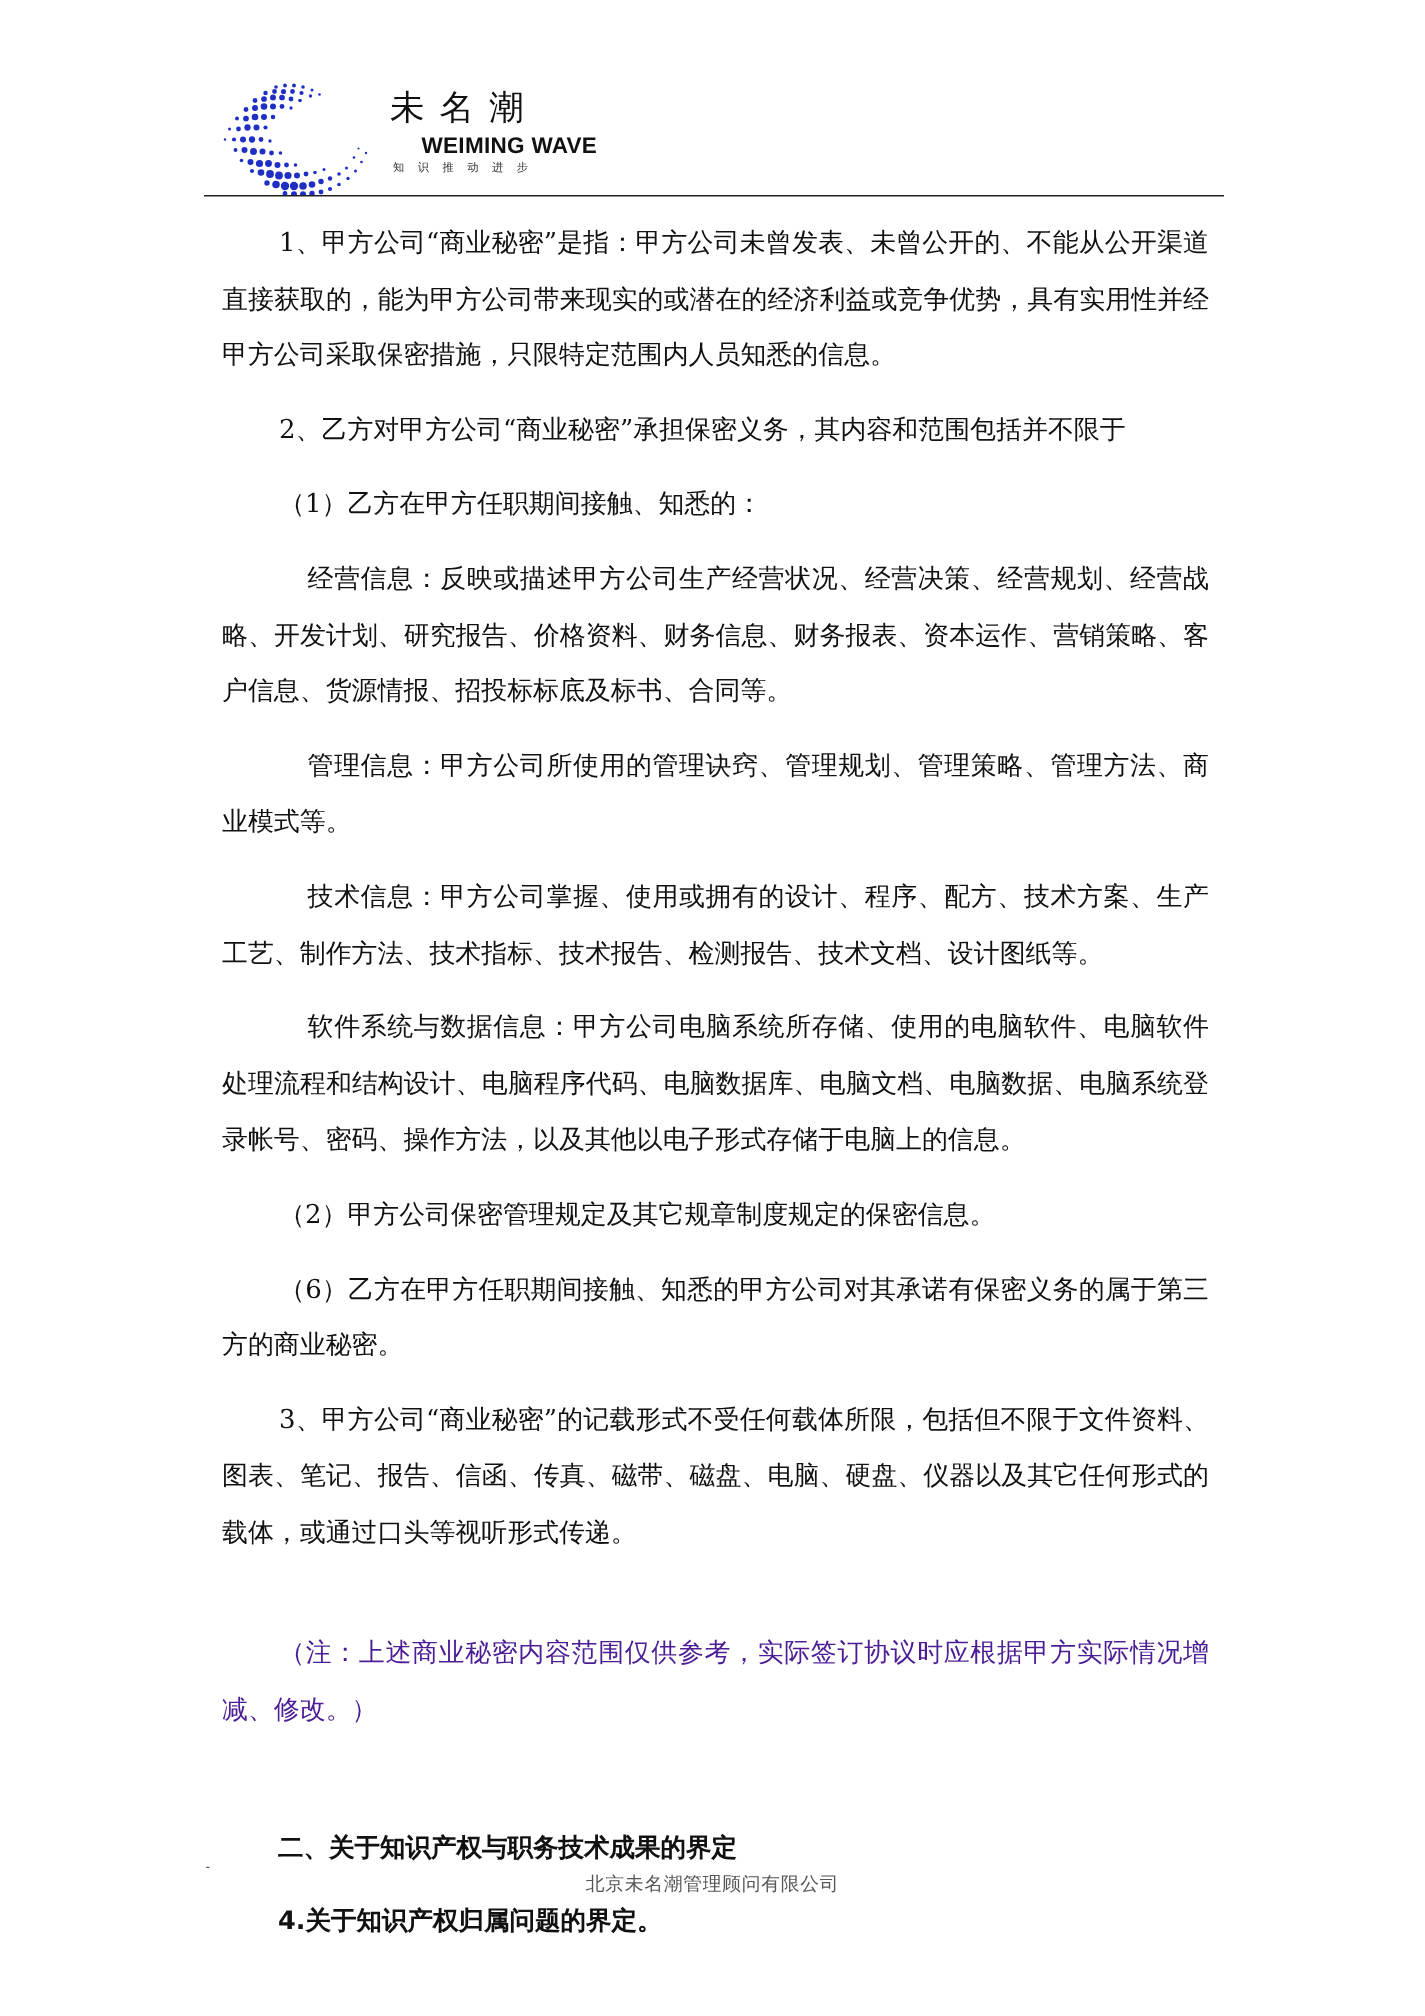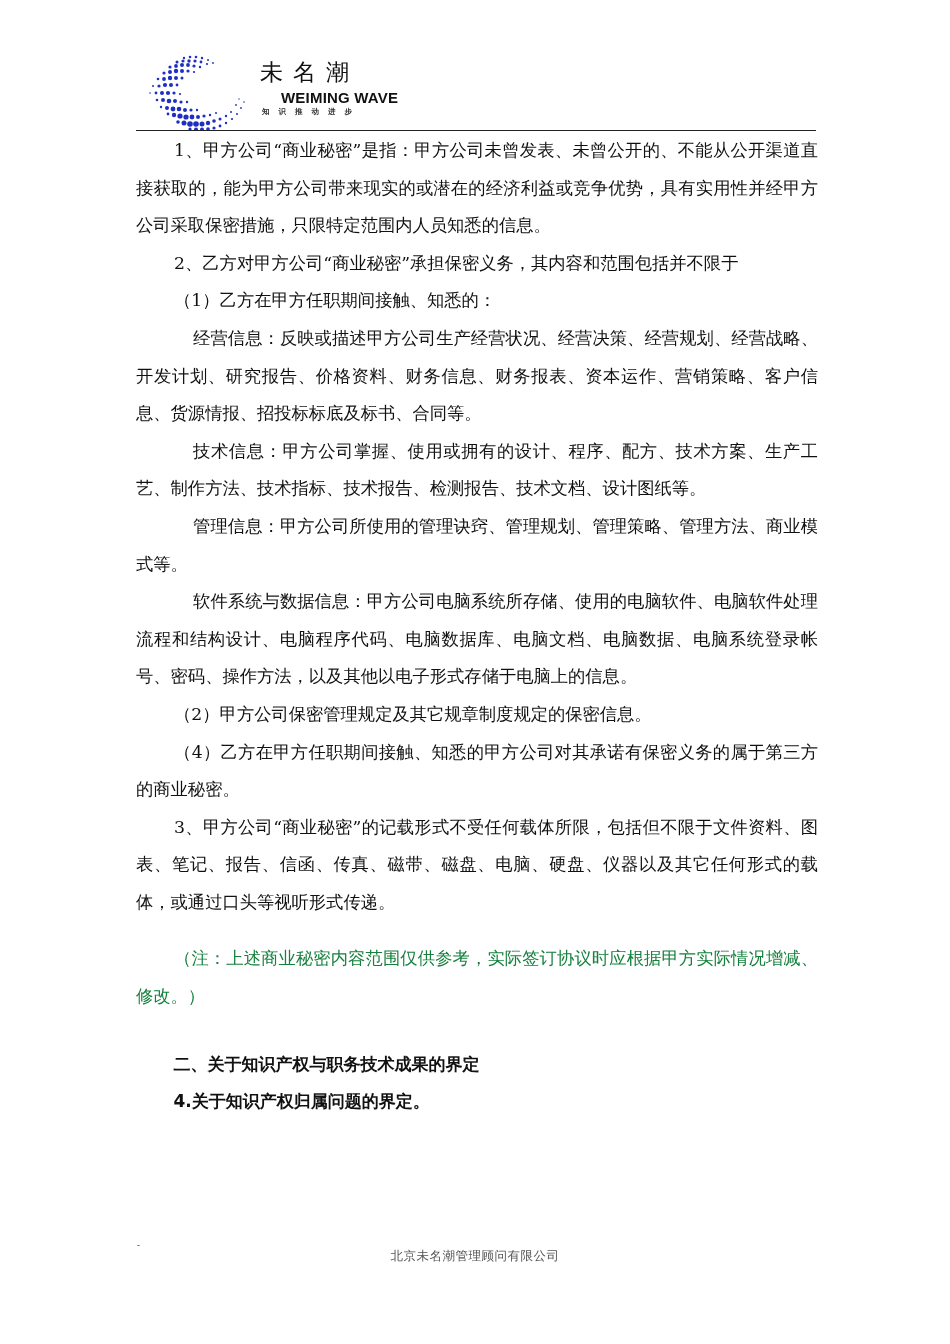--- a/index.html
+++ b/index.html
@@ -9,32 +9,32 @@
 
     
     .header { position: absolute; left: 136px; top: 44px; width: 680px; height: 88px; }
     .logo-mark { position: absolute; left: 8px; top: 6px; width: 118px; height: 80px; }
     .logo-text { position: absolute; left: 124px; top: 14px; }
     .logo-cn { font-family: "DejaVu Sans", "Liberation Sans", sans-serif; font-size: 23px;
                letter-spacing: 10px; color: #111; line-height: 28px; font-weight: 500; }
     .logo-en { font-family: "Liberation Sans", "DejaVu Sans", sans-serif; font-size: 15px;
                font-weight: bold; color: #111; letter-spacing: 0.2px; line-height: 18px; margin-top: 3px; margin-left: 21px; }
     .logo-slogan { font-family: "DejaVu Sans", sans-serif; font-size: 7.5px; color: #333;
-                   letter-spacing: 9px; line-height: 10px; margin-left: 2px; font-weight: bold; }
+                   letter-spacing: 9px; line-height: 10px; margin-left: 2px; }
     .header-rule { position: absolute; left: 136px; top: 130px; width: 680px; height: 0;
                    border-top: 1.6px solid #222; }
 
     
     .content { position: absolute; left: 136px; top: 132px; width: 682px; }
-    .p { font-size: 17.3px; line-height: 37.6px; margin: 0; text-align: justify;
+    .p { font-size: 17.3px; line-height: 37.6px; margin: 12px; text-align: justify;
          text-align-last: left; word-break: break-all; }
     .indent2 { text-indent: 2.2em; }
     .indent-sub { text-indent: 2.2em; }
     .indent-info { text-indent: 3.3em; }
-    .note { color: #15803d; }
+    .note { color: #4c1d95; }
     .heading { font-weight: bold; font-family: "DejaVu Sans", "Liberation Sans", sans-serif;
                font-size: 17px; line-height: 37px; text-indent: 2.2em; }
     .gap { height: 19px; }
     .gap2 { height: 30px; }
 
     
     .footer-dash { position: absolute; left: 137px; top: 1240px; font-size: 9px; color: #444; }
     .footer-text { position: absolute; left: 0; width: 950px; top: 1248px; text-align: center;
                    font-size: 12.5px; color: #555; font-family: Liberation Mono, monospace; letter-spacing: 0.5px; }
   </style>
@@ -140,25 +140,25 @@
       <div class="logo-slogan">知识推动进步</div>
     </div>
   </div>
   <div class="header-rule"></div>
 
   <div class="content">
     <p class="p indent2">1、甲方公司“商业秘密”是指：甲方公司未曾发表、未曾公开的、不能从公开渠道直接获取的，能为甲方公司带来现实的或潜在的经济利益或竞争优势，具有实用性并经甲方公司采取保密措施，只限特定范围内人员知悉的信息。</p>
     <p class="p indent2">2、乙方对甲方公司“商业秘密”承担保密义务，其内容和范围包括并不限于</p>
     <p class="p indent-sub">（1）乙方在甲方任职期间接触、知悉的：</p>
     <p class="p indent-info">经营信息：反映或描述甲方公司生产经营状况、经营决策、经营规划、经营战略、开发计划、研究报告、价格资料、财务信息、财务报表、资本运作、营销策略、客户信息、货源情报、招投标标底及标书、合同等。</p>
+    <p class="p indent-info">管理信息：甲方公司所使用的管理诀窍、管理规划、管理策略、管理方法、商业模式等。</p>
     <p class="p indent-info">技术信息：甲方公司掌握、使用或拥有的设计、程序、配方、技术方案、生产工艺、制作方法、技术指标、技术报告、检测报告、技术文档、设计图纸等。</p>
-    <p class="p indent-info">管理信息：甲方公司所使用的管理诀窍、管理规划、管理策略、管理方法、商业模式等。</p>
     <p class="p indent-info">软件系统与数据信息：甲方公司电脑系统所存储、使用的电脑软件、电脑软件处理流程和结构设计、电脑程序代码、电脑数据库、电脑文档、电脑数据、电脑系统登录帐号、密码、操作方法，以及其他以电子形式存储于电脑上的信息。</p>
     <p class="p indent-sub">（2）甲方公司保密管理规定及其它规章制度规定的保密信息。</p>
-    <p class="p indent-sub">（4）乙方在甲方任职期间接触、知悉的甲方公司对其承诺有保密义务的属于第三方的商业秘密。</p>
+    <p class="p indent-sub">（6）乙方在甲方任职期间接触、知悉的甲方公司对其承诺有保密义务的属于第三方的商业秘密。</p>
     <p class="p indent2">3、甲方公司“商业秘密”的记载形式不受任何载体所限，包括但不限于文件资料、图表、笔记、报告、信函、传真、磁带、磁盘、电脑、硬盘、仪器以及其它任何形式的载体，或通过口头等视听形式传递。</p>
     <div class="gap"></div>
     <p class="p indent2 note">（注：上述商业秘密内容范围仅供参考，实际签订协议时应根据甲方实际情况增减、修改。）</p>
     <div class="gap2"></div>
     <p class="p heading">二、关于知识产权与职务技术成果的界定</p>
     <p class="p heading">4.关于知识产权归属问题的界定。</p>
   </div>
 
   <div class="footer-dash">-</div>
   <div class="footer-text">北京未名潮管理顾问有限公司</div>

